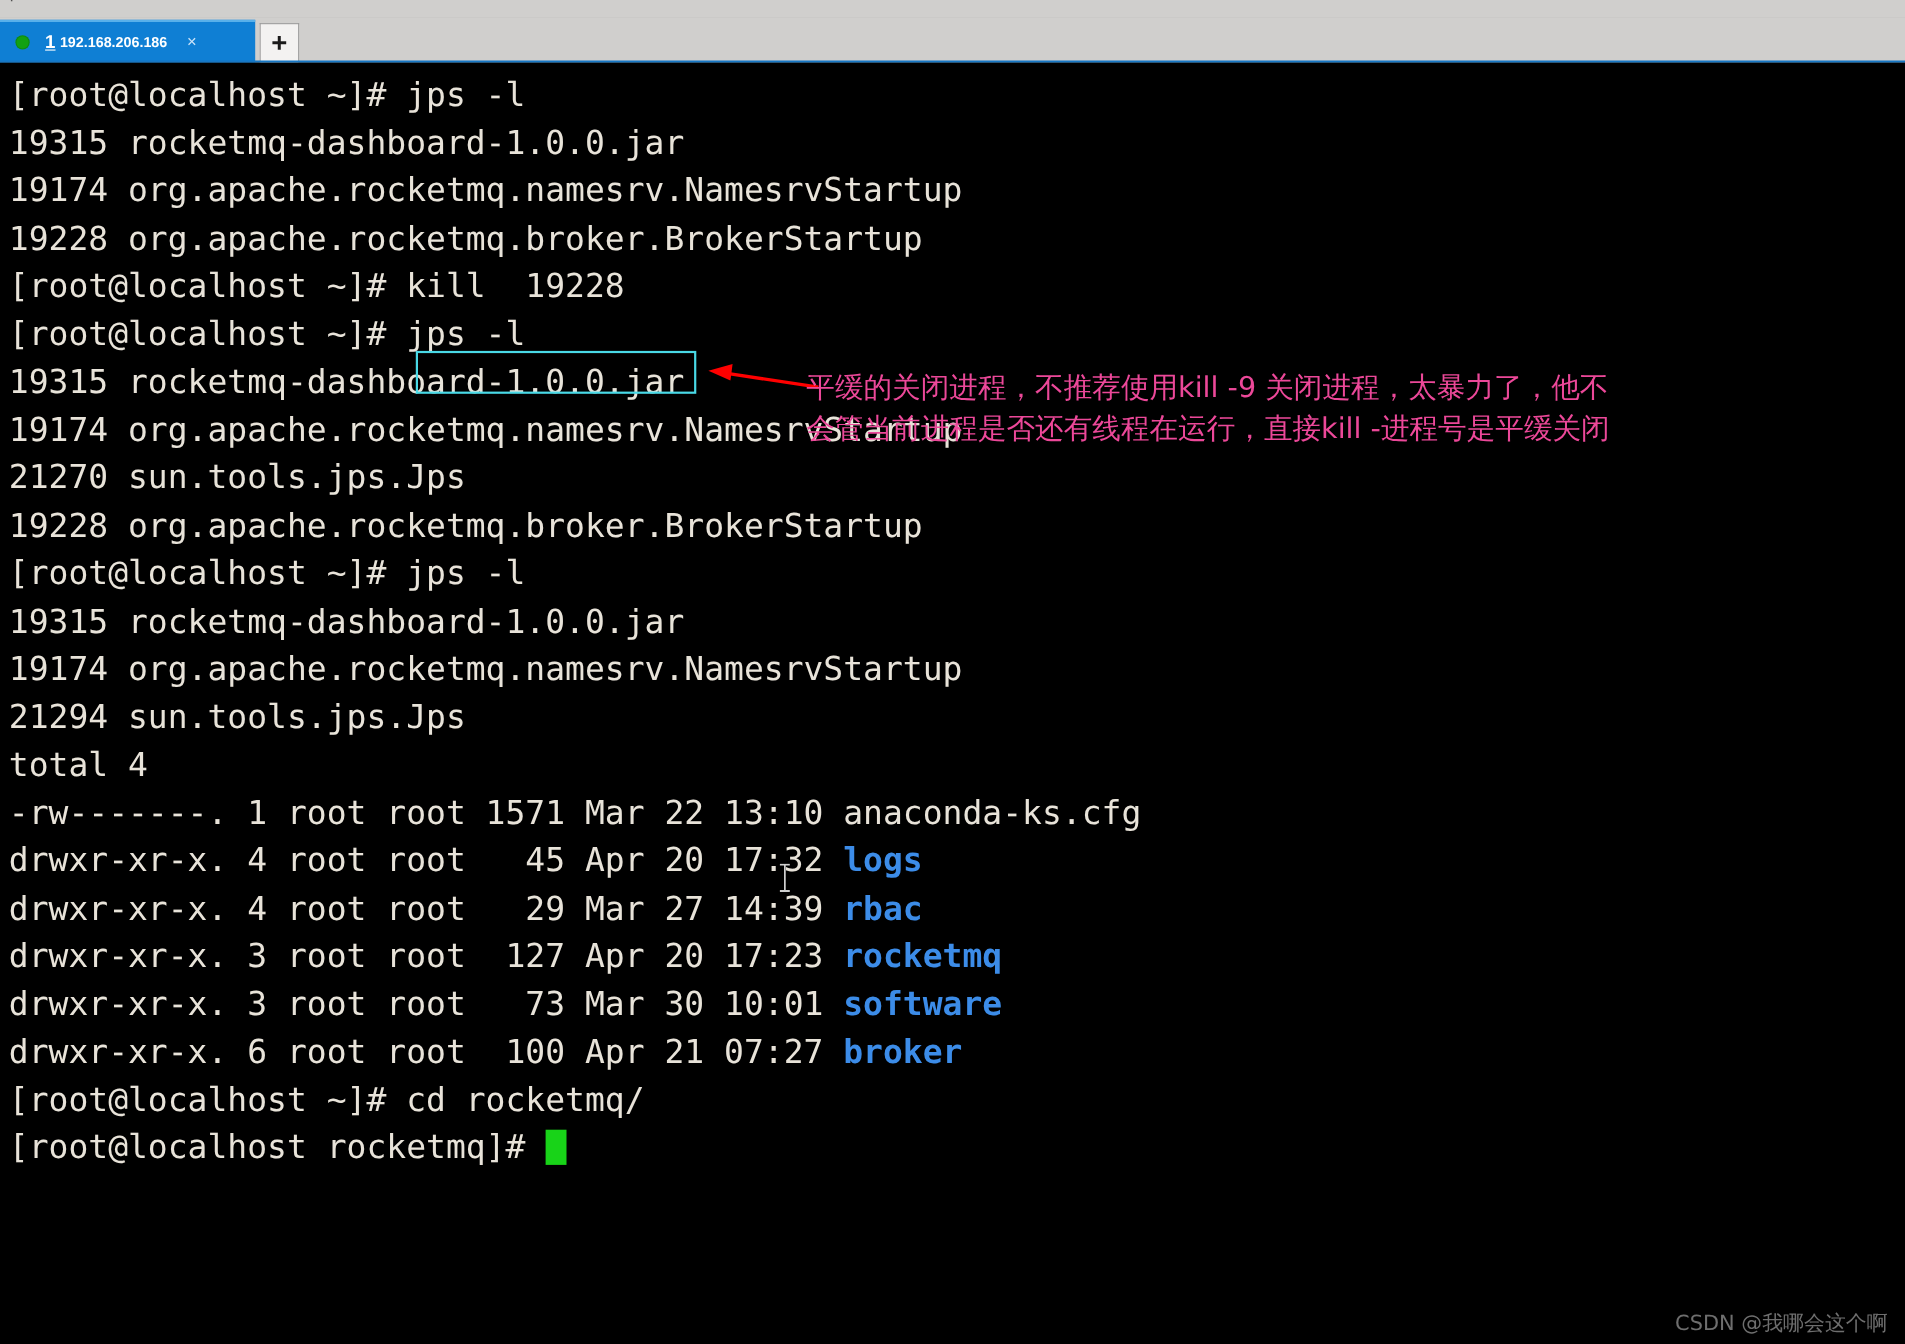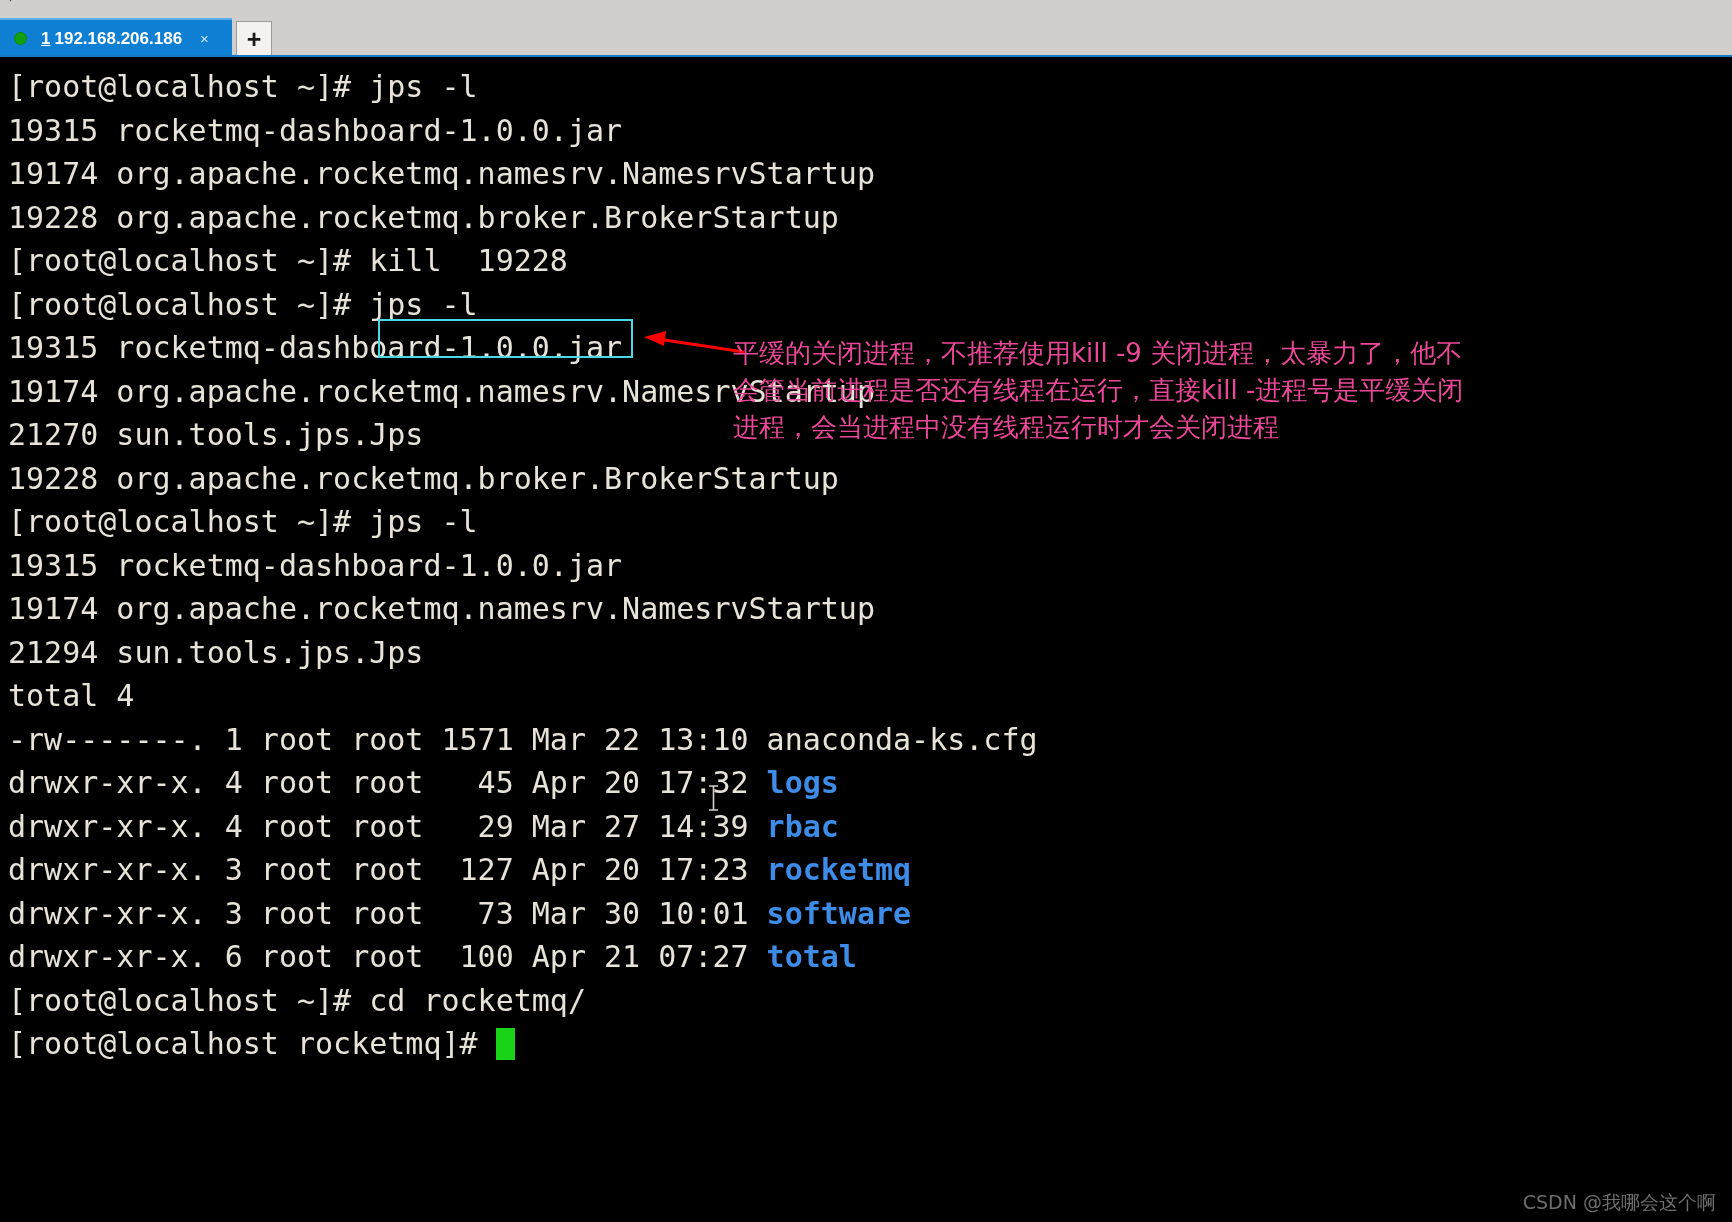--- a/index.html
+++ b/index.html
@@ -78,21 +78,21 @@
     color: #ffffff;
     font-family: "Liberation Sans", sans-serif;
     font-size: 17px;
     font-weight: bold;
     text-decoration: underline;
     margin-right: 4px;
   }
   .tab-title {
     color: #ffffff;
     font-family: "Liberation Sans", sans-serif;
-    font-size: 17px;
+    font-size: 13px;
     font-weight: bold;
     white-space: nowrap;
   }
   .tab-close {
     color: #cfe6fa;
     font-family: "Liberation Sans", sans-serif;
     font-size: 15px;
     margin-left: 18px;
     cursor: pointer;
     line-height: 1;
@@ -253,36 +253,35 @@
         <div class="line"><span>[root@localhost ~]# jps -l</span></div>
         <div class="line"><span>19315 rocketmq-dashboard-1.0.0.jar</span></div>
         <div class="line"><span>19174 org.apache.rocketmq.namesrv.NamesrvStartup</span></div>
         <div class="line"><span>21294 sun.tools.jps.Jps</span></div>
         <div class="line"><span>total 4</span></div>
         <div class="line"><span>-rw-------. 1 root root 1571 Mar 22 13:10 anaconda-ks.cfg</span></div>
         <div class="line"><span>drwxr-xr-x. 4 root root   45 Apr 20 17:32 </span><span class="dir">logs</span></div>
         <div class="line"><span>drwxr-xr-x. 4 root root   29 Mar 27 14:39 </span><span class="dir">rbac</span></div>
         <div class="line"><span>drwxr-xr-x. 3 root root  127 Apr 20 17:23 </span><span class="dir">rocketmq</span></div>
         <div class="line"><span>drwxr-xr-x. 3 root root   73 Mar 30 10:01 </span><span class="dir">software</span></div>
-        <div class="line"><span>drwxr-xr-x. 6 root root  100 Apr 21 07:27 </span><span class="dir">total</span></div>
+        <div class="line"><span>drwxr-xr-x. 6 root root  100 Apr 21 07:27 </span><span class="dir">broker</span></div>
         <div class="line"><span>[root@localhost ~]# cd rocketmq/</span></div>
         <div class="line"><span>[root@localhost rocketmq]# </span><span class="cursor-block"></span></div>
       </div>
 
     <div class="kill-box"></div>
 
     <svg class="arrow-svg" viewBox="0 0 110 34">
       <path d="M104 27 L18 14" stroke="#ff0000" stroke-width="3" fill="none"></path>
       <path d="M4 12 L26 6 L24 21 Z" fill="#ff0000"></path>
     </svg>
 
     <div class="annotation">
       <div>平缓的关闭进程，不推荐使用kill -9 关闭进程，太暴力了，他不</div>
       <div>会管当前进程是否还有线程在运行，直接kill -进程号是平缓关闭</div>
-      <div>进程，会当进程中没有线程运行时才会关闭进程</div>
     </div>
 
     <svg class="ibeam" viewBox="0 0 11 26">
       <path d="M1 1 H10 M5.5 1 V25 M1 25 H10" stroke="#cfcfcf" stroke-width="1.6" fill="none"></path>
     </svg>
 
     <div class="watermark">CSDN @我哪会这个啊</div>
   </div>
 
 </div>

